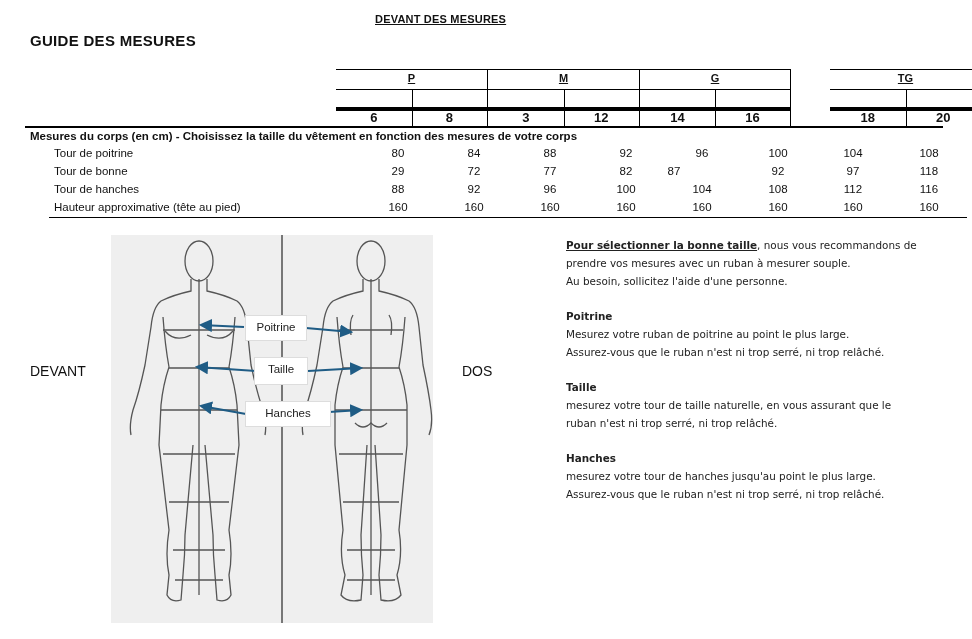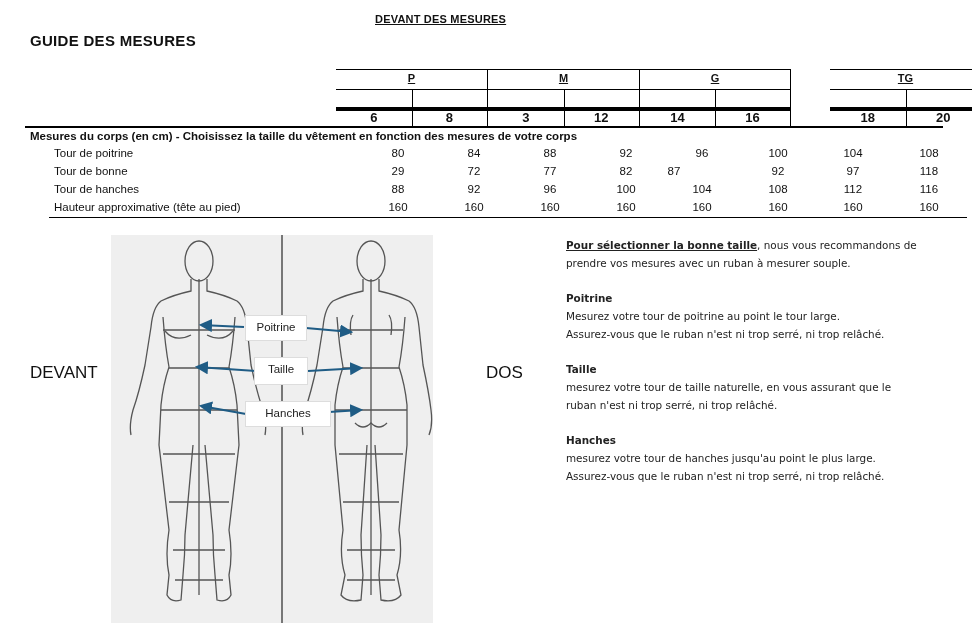--- a/index.html
+++ b/index.html
@@ -25,23 +25,23 @@
   .row { position: relative; height: 18px; font-size: 11.5px; }
   .row .lbl { position: absolute; left: 5px; top: 2px; }
   .row .v { position: absolute; top: 2px; width: 76px; text-align: center; }
   .rows .end-line { width: 918px; height: 1px; background: #000; margin-top: 0px; }
 
   
   .figure { left: 111px; top: 235px; width: 322px; height: 388px; background: #efefef; }
   .figure svg { position: absolute; left: 0; top: 0; }
   .callout { position: absolute; background: #fff; border: 1px solid #ddd; font-size: 11.5px; color: #222; padding: 0; text-align: center; line-height: 22px; }
 
-  .side-label { font-size: 17px; }
+  .side-label { font-size: 14px; }
   .side-devant { left: 30px; top: 363px; }
-  .side-dos { left: 462px; top: 363px; margin-left: 24px; }
+  .side-dos { left: 462px; top: 363px; }
 
   .instr { left: 566px; top: 236px; width: 380px; font-family: "DejaVu Sans", sans-serif; font-size: 10.4px; line-height: 18px; color: #222; }
   .instr p { margin: 0 0 17px 0; }
   .instr .lead { font-weight: bold; text-decoration: underline; text-align: right; }
   .instr .h { font-weight: bold; display: block; }
 </style>
 </head>
 <body>
 
 <div class="abs top-title">DEVANT DES MESURES</div>
@@ -180,24 +180,25 @@
     </g>
   </svg>
   <div class="callout" style="left:134px;top:80px;width:60px;height:24px;">Poitrine</div>
   <div class="callout" style="left:143px;top:122px;width:52px;height:26px;">Taille</div>
   <div class="callout" style="left:134px;top:166px;width:84px;height:24px;">Hanches</div>
 </div>
 
 <div class="abs instr">
   <p>
     <span class="lead">Pour sélectionner la bonne taille</span><span>, nous vous recommandons de prendre vos mesures avec un ruban à mesurer souple.</span><br>
+    <span>Au besoin, sollicitez l'aide d'une personne.</span>
   </p>
   <p>
     <span class="h">Poitrine</span>
-    <span>Mesurez votre tour de poitrine au point le tour large.</span><br>
+    <span>Mesurez votre ruban de poitrine au point le plus large.</span><br>
     <span>Assurez-vous que le ruban n'est ni trop serré, ni trop relâché.</span>
   </p>
   <p style="width:330px;">
     <span class="h">Taille</span>
     <span>mesurez votre tour de taille naturelle, en vous assurant que le ruban n'est ni trop serré, ni trop relâché.</span>
   </p>
   <p>
     <span class="h">Hanches</span>
     <span>mesurez votre tour de hanches jusqu'au point le plus large.</span><br>
     <span>Assurez-vous que le ruban n'est ni trop serré, ni trop relâché.</span>

